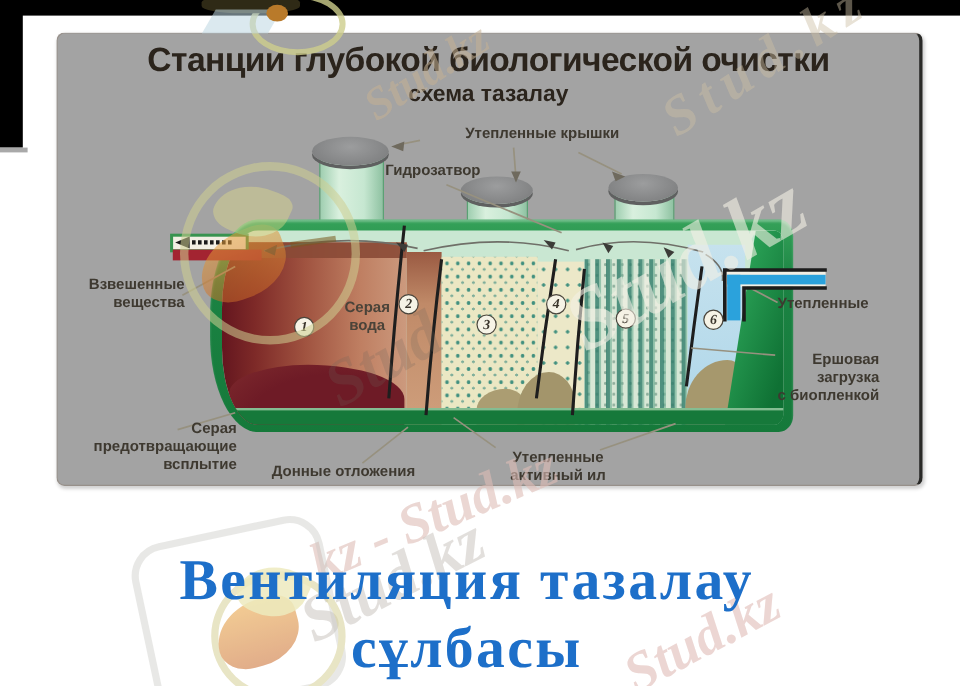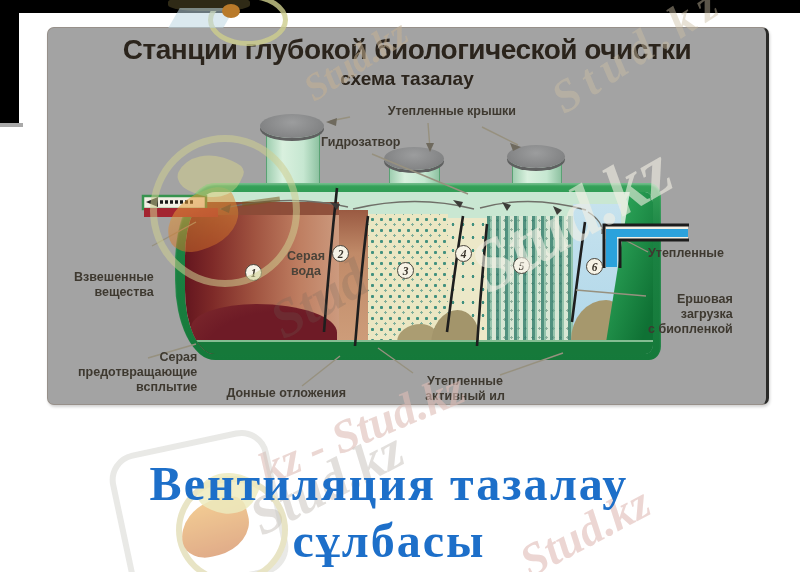--- a/index.html
+++ b/index.html
@@ -182,21 +182,21 @@
 
     <div class="abs num" style="left:197px;top:236px;">1</div>
     <div class="abs num" style="left:284px;top:217px;">2</div>
     <div class="abs num" style="left:349px;top:234px;">3</div>
     <div class="abs num" style="left:407px;top:217px;">4</div>
     <div class="abs num" style="left:465px;top:229px;">5</div>
     <div class="abs num" style="left:538px;top:230px;">6</div>
 
     <div class="abs lbl" style="left:298px;top:76px;width:170px;">Утепленные крышки</div>
     <div class="abs lbl" style="left:273px;top:107px;">Гидрозатвор</div>
-    <div class="abs lbl" style="left:26px;top:202px;margin-top:40px;">Взвешенные
+    <div class="abs lbl" style="left:26px;top:202px;">Взвешенные
 вещества</div>
     <div class="abs lbl" style="left:212px;top:221px;width:92px;text-align:center;color:#4a4339;">Серая
 вода</div>
     <div class="abs lbl" style="left:30px;top:322px;">Серая
 предотвращающие
 всплытие</div>
     <div class="abs lbl" style="left:128px;top:358px;width:170px;text-align:right;">Донные отложения</div>
     <div class="abs lbl" style="left:357px;top:346px;width:120px;text-align:center;">Утепленные
 активный ил</div>
     <div class="abs lbl" style="left:600px;top:218px;">Утепленные</div>

